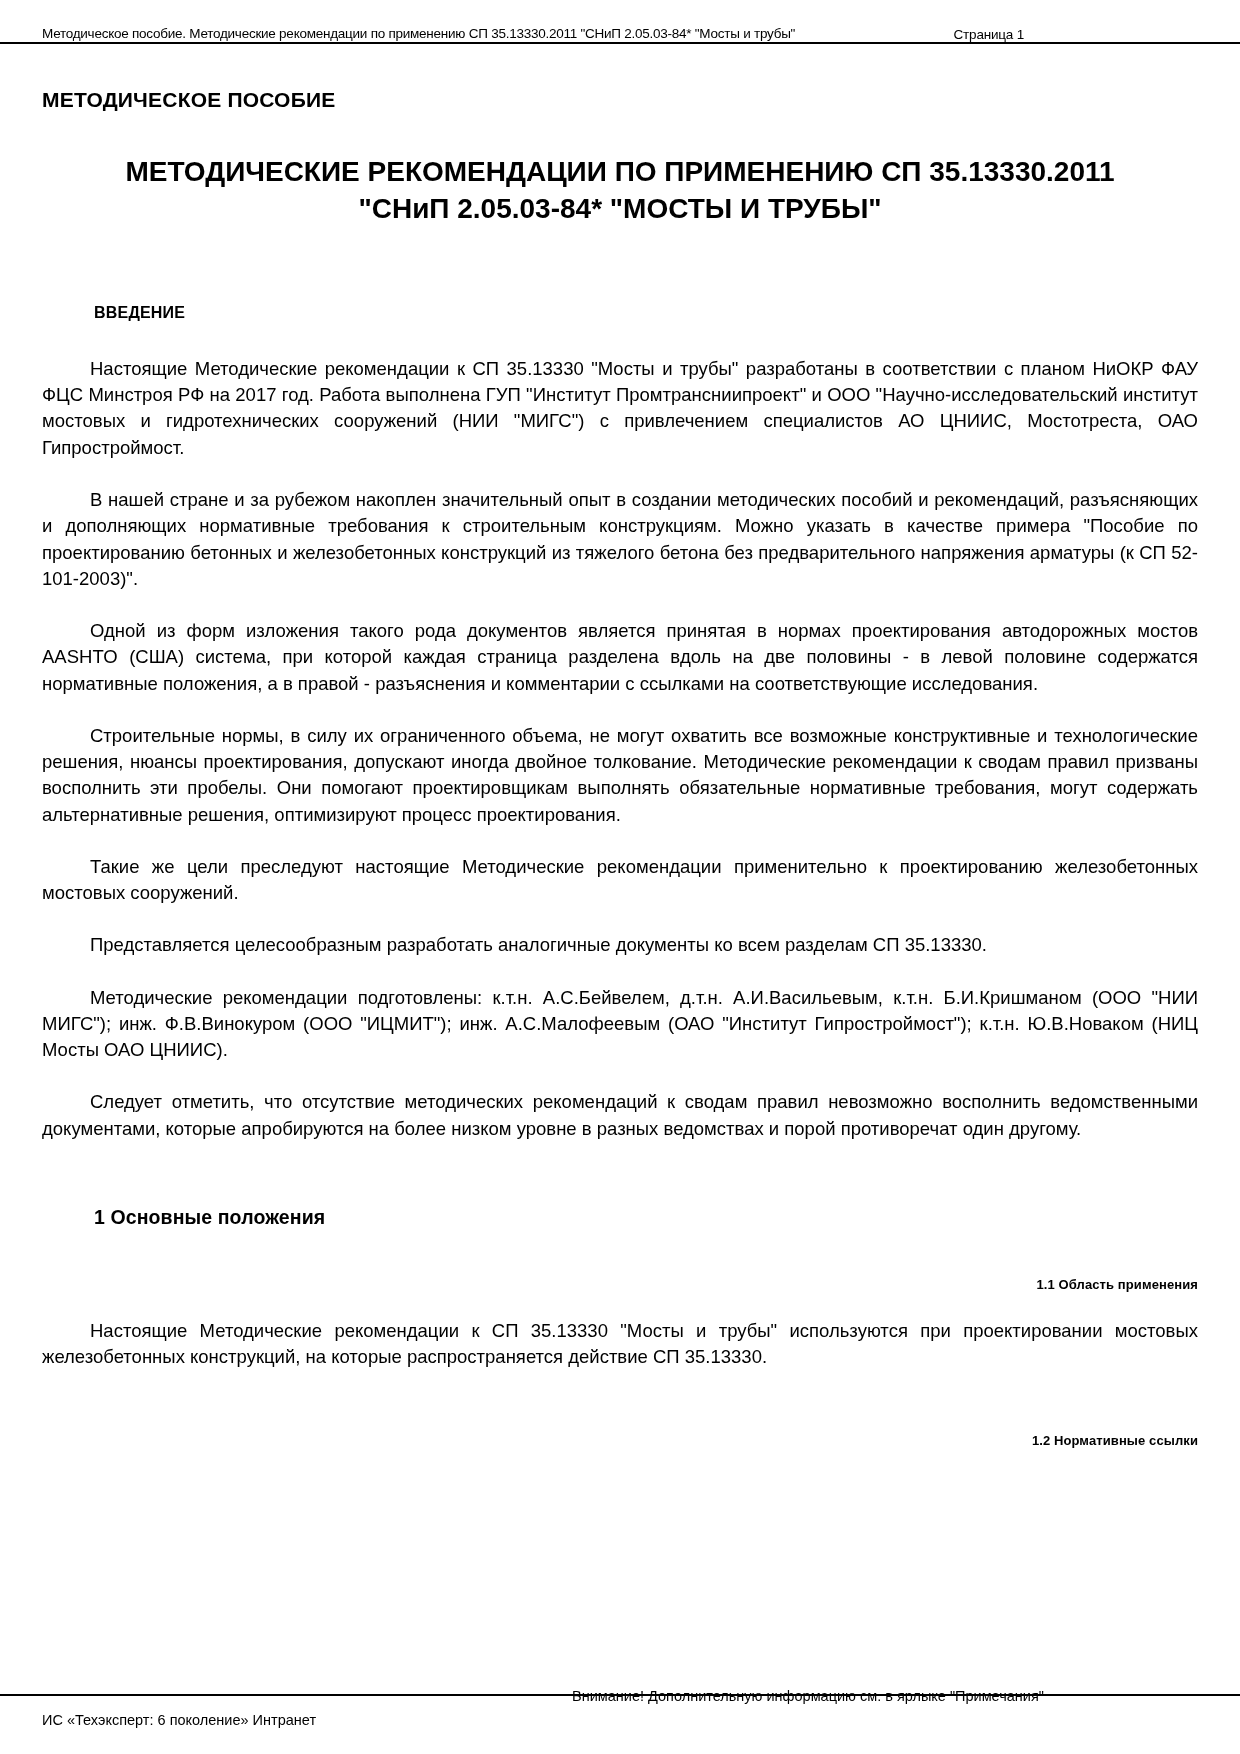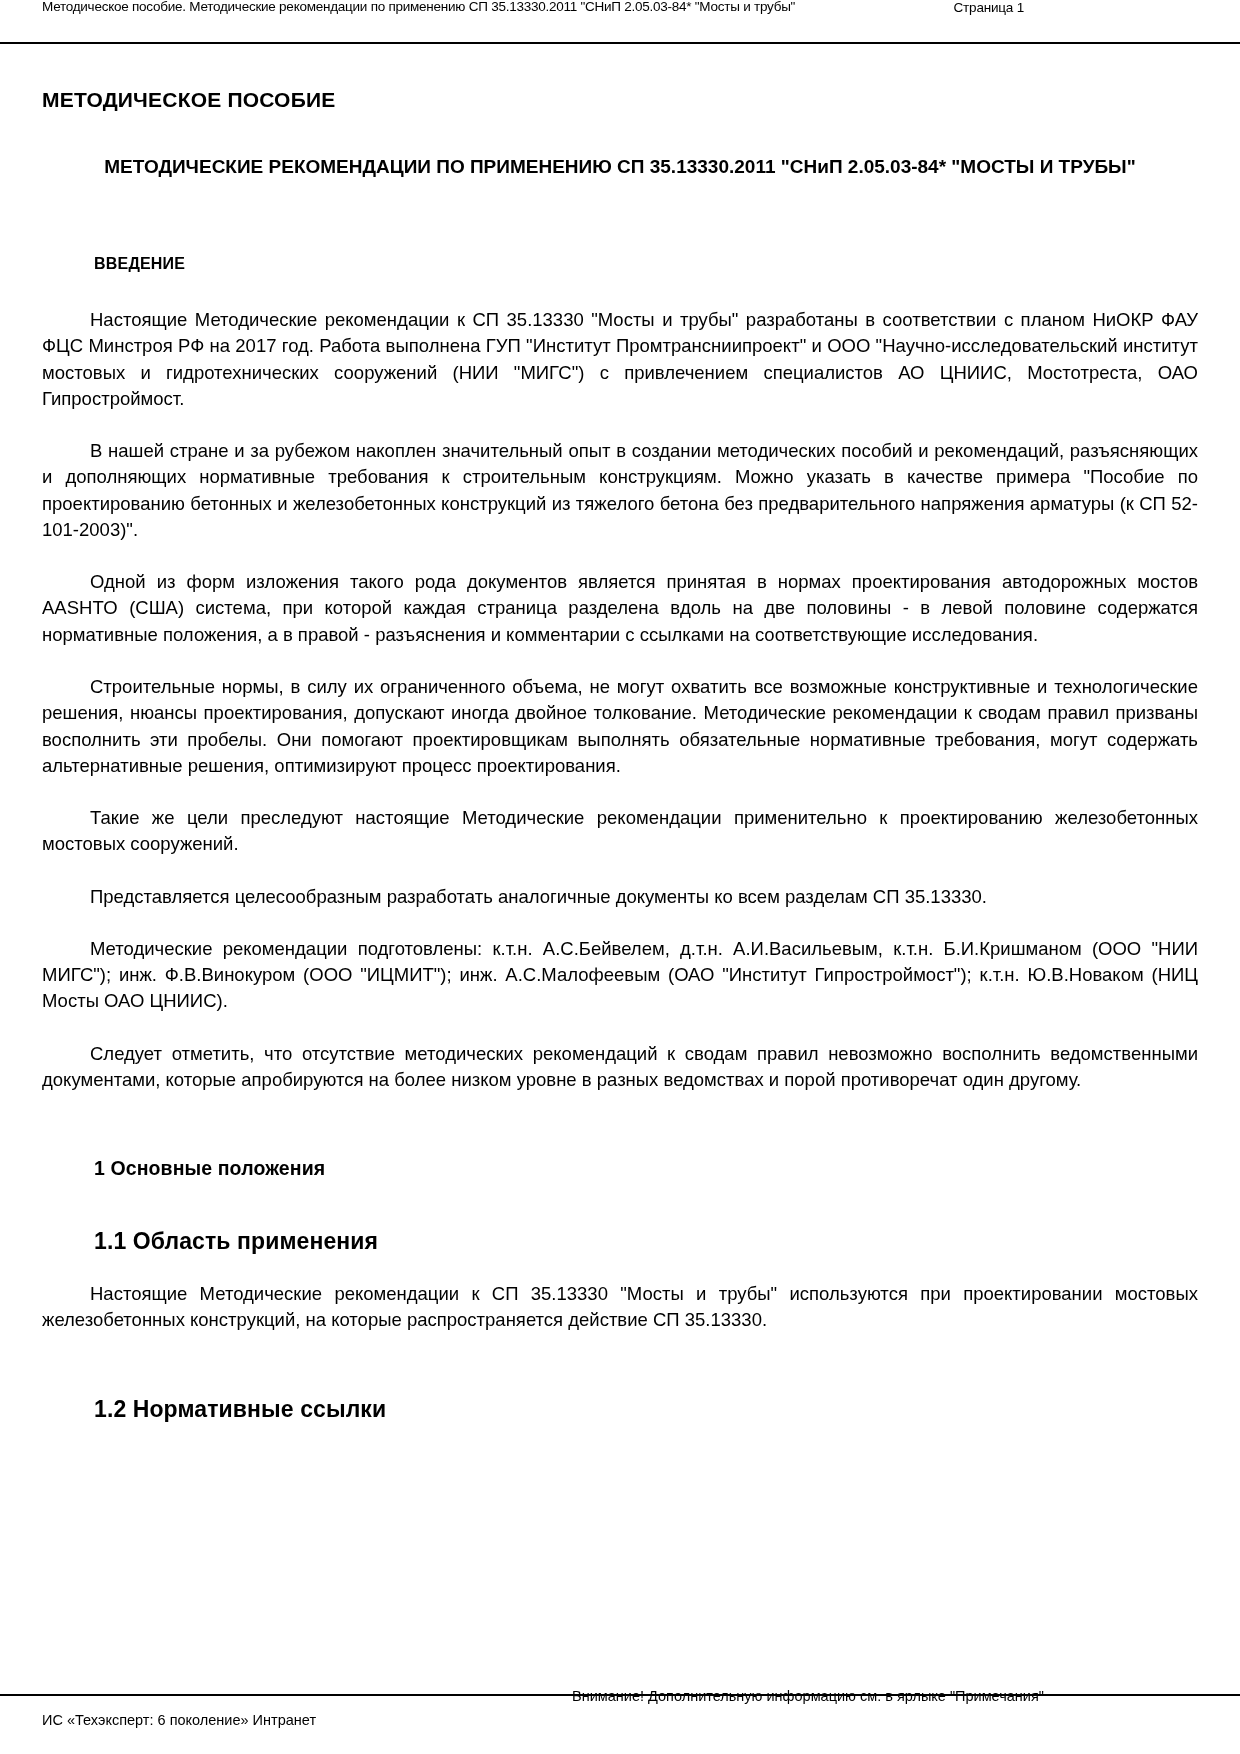--- a/index.html
+++ b/index.html
@@ -21,21 +21,21 @@
   }
 
   
   .page-header {
     position: absolute;
     top: 0;
     left: 0;
     width: 1224px;
     height: 42px;
     display: flex;
-    align-items: flex-start;
+    align-items: flex-end;
     justify-content: space-between;
     padding: 0 40px 0 42px;
     box-sizing: border-box;
   }
   .header-title {
     font-size: 13.5px;
     line-height: 1.1;
     letter-spacing: -0.25px;
     white-space: nowrap;
     color: #000;
@@ -67,21 +67,21 @@
   .doc-title {
     text-align: left;
     font-size: 21px;
     font-weight: bold;
     letter-spacing: 0.2px;
     margin: 28px 0 0 0;
   }
 
   .doc-subtitle {
     text-align: center;
-    font-size: 19px;
+    font-size: 28px;
     font-weight: bold;
     line-height: 1.32;
     margin: 42px 38px 0 38px;
   }
 
   .h-intro {
     font-size: 16px;
     font-weight: bold;
     margin: 76px 0 0 52px;
     letter-spacing: 0.2px;
@@ -100,24 +100,25 @@
     margin-top: 34px;
   }
 
   .h1 {
     font-size: 19.5px;
     font-weight: bold;
     margin: 64px 0 0 52px;
     letter-spacing: 0.1px;
   }
   .h2 {
-    font-size: 23px;
+    font-size: 13px;
     font-weight: bold;
     margin: 48px 0 0 52px;
     letter-spacing: 0.1px;
+    text-align: right;
   }
   .h2.last {
     margin-top: 62px;
   }
 
   .spacer-para {
     margin-top: 36px;
   }
 
   

